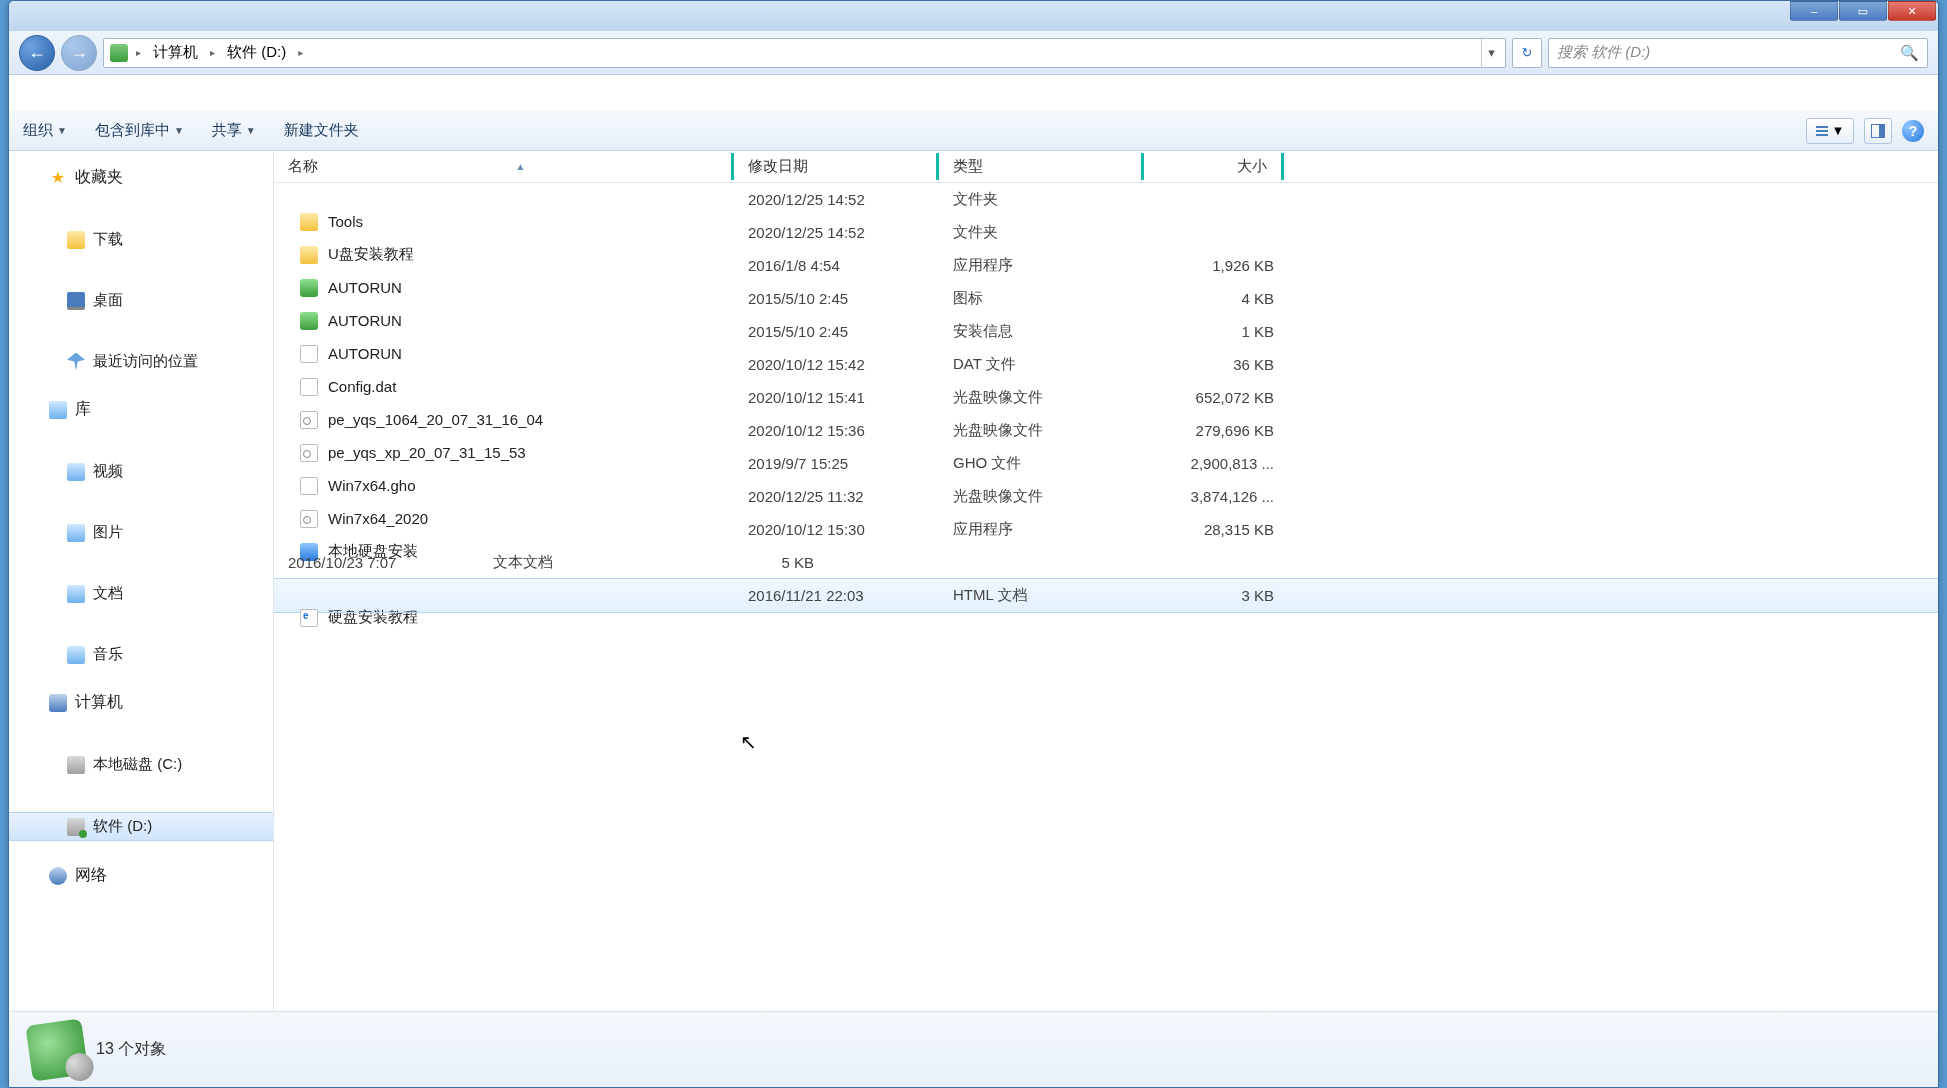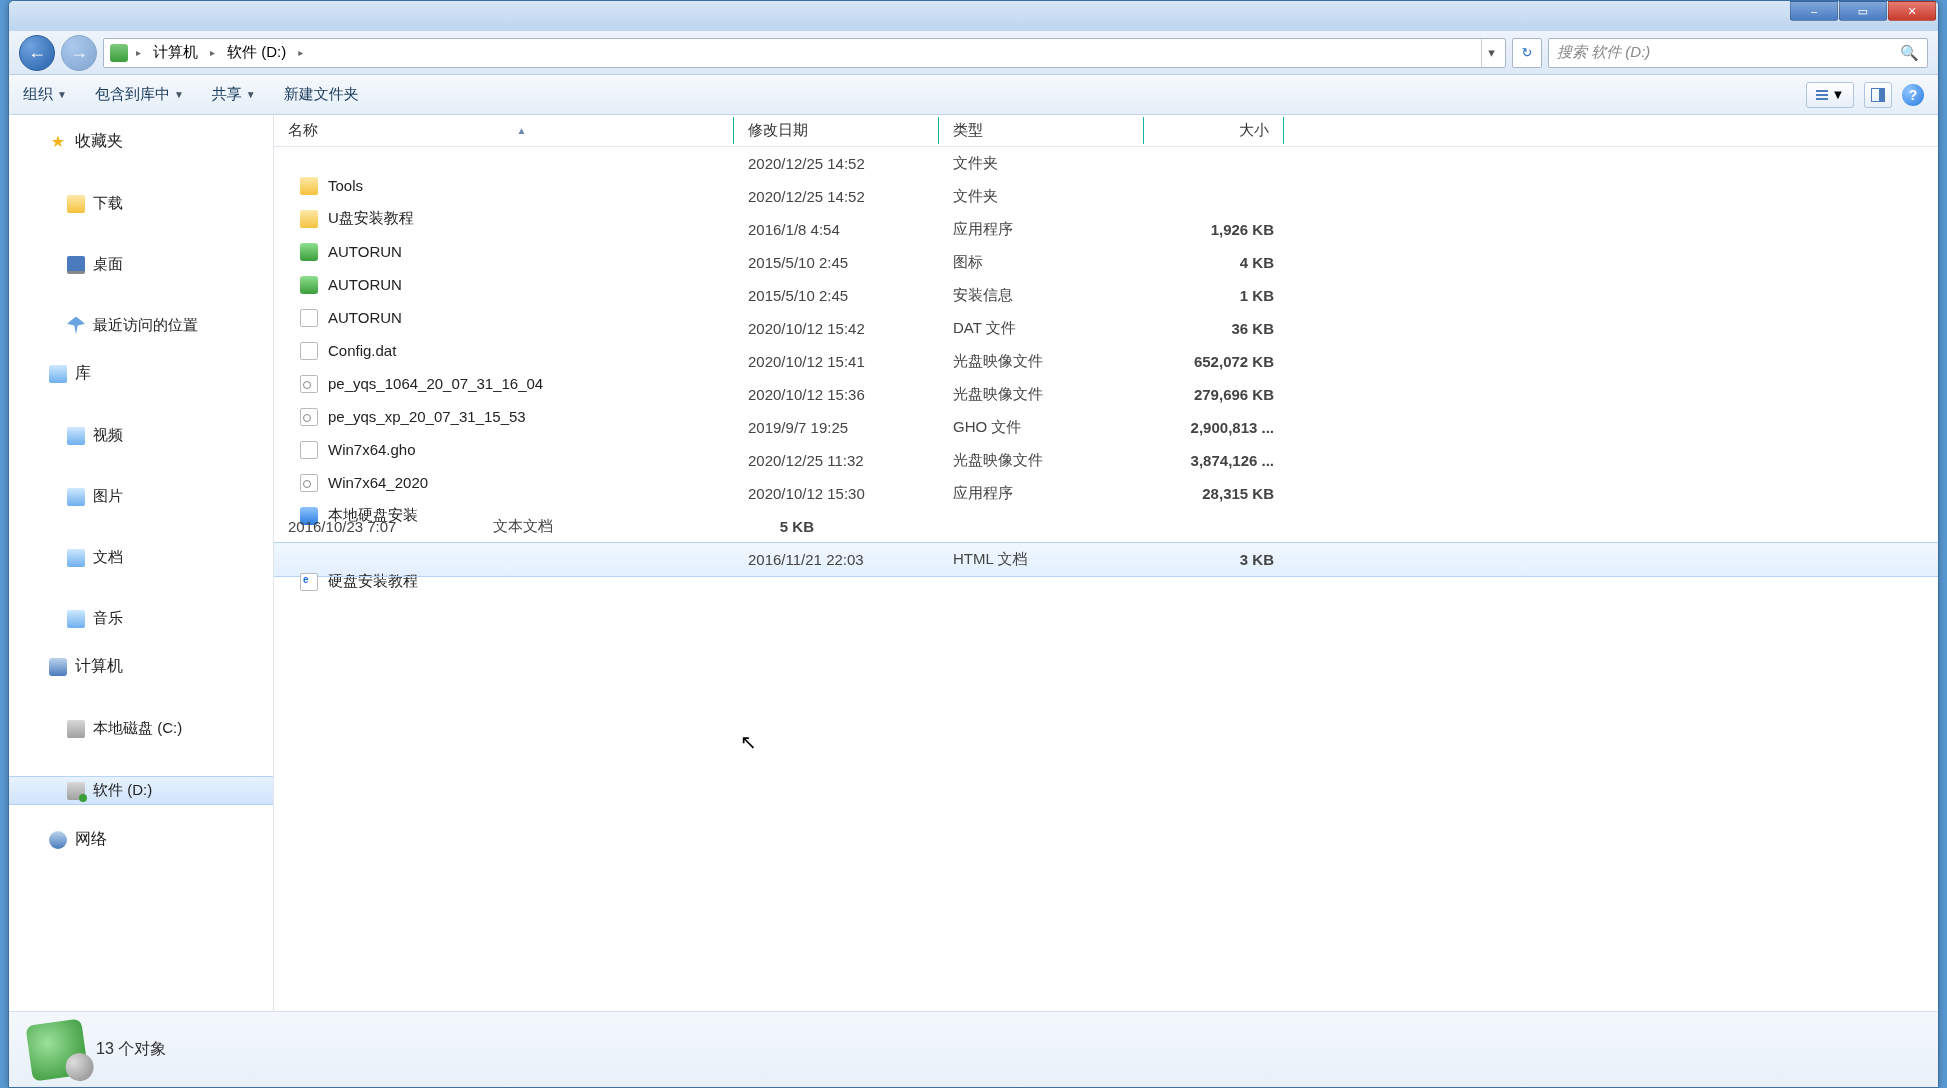--- a/index.html
+++ b/index.html
@@ -98,20 +98,21 @@
   color: #888; font-style: italic; font-size: 15px;
 }
 .search-box .mag { margin-left: auto; font-style: normal; color: #4a7bbd; }
 .toolbar {
   height: 40px;
   background: linear-gradient(to bottom, #f5f9fd, #e5eef8);
   border-bottom: 1px solid #c5d5e8;
   display:flex; align-items:center;
   padding: 0 14px;
   gap: 28px;
+  margin-top: 36px;
 }
 .tool-item { font-size: 15px; color: #1a3a5c; display:flex; align-items:center; gap:4px; }
 .tool-item .caret { font-size:10px; color:#456; }
 .toolbar-right { margin-left:auto; display:flex; gap:10px; align-items:center; }
 .view-btn {
   width: 48px; height: 26px;
   border: 1px solid #b0c4de; border-radius: 3px;
   background: linear-gradient(to bottom,#fff,#e8eff8);
   display:flex; align-items:center; justify-content:center;
   gap: 4px;
@@ -172,40 +173,40 @@
 .ico.file-iso::after { content:''; position:absolute; left:2px; top:5px; width:6px; height:6px; border:1px solid #888; border-radius:50%; }
 .ico.file-txt { background:#fff; border:1px solid #bbb; }
 .ico.file-html { background:#fff; border:1px solid #bbb; border-radius:2px; position:relative; }
 .ico.file-html::after { content:'e'; position:absolute; left:2px; top:0; font-size:10px; color:#1a6fd8; font-weight:bold; }
 .main-list { flex:1; display:flex; flex-direction:column; overflow:auto; }
 .col-head {
   display:flex; border-bottom:1px solid #e3e8ee;
   font-size:15px; color:#333;
   height: 32px; align-items:center;
 }
-.col-head > div { padding: 4px 14px; border-right:1px solid #14b8a6; }
+.col-head > div { padding: 4px 14px; border-right:3px solid #14b8a6; }
 .c-name { width: 460px; display:flex; align-items:center; gap:6px; }
 .c-date { width: 205px; }
 .c-type { width: 205px; }
 .c-size { width: 140px; text-align:right; }
 .sort-ind { margin:0 auto; font-size:10px; color:#6a8ab0; }
 .rows { }
 .row {
   display:flex; align-items:center;
   height: 33px; font-size: 15px; color:#222;
   padding: 0 0 0 14px;
 }
 .row.selected {
   background: linear-gradient(to bottom,#f0f7ff,#e3f0ff);
   outline: 1px solid #b5d3f5;
 }
 .row .c-name { display:flex; align-items:center; gap:10px; padding-left:12px;margin-top:44px; }
 .row .c-date { color:#444; }
 .row .c-type { color:#444; }
-.row .c-size { color:#444; padding-right: 24px; font-weight: bold; }
+.row .c-size { color:#444; padding-right: 24px; }
 .statusbar {
   height: 76px;
   border-top: 1px solid #d6e0ec;
   background: linear-gradient(to bottom,#f4f8fd,#e8f0f9);
   display:flex; align-items:center;
   padding: 0 20px; gap: 11px;
 }
 .status-ico {
   width: 56px; height:56px;
   background: radial-gradient(circle at 35% 35%, #9be09b, #2a8d2a);
@@ -444,21 +445,21 @@
             </div>
             <div class="c-date">2020/10/12 15:36</div>
             <div class="c-type">光盘映像文件</div>
             <div class="c-size">279,696 KB</div>
           </div>
           <div class="row">
             <div class="c-name">
               <span class="ico file-generic"></span>
               <span>Win7x64.gho</span>
             </div>
-            <div class="c-date">2019/9/7 19:25</div>
+            <div class="c-date">2019/9/7 15:25</div>
             <div class="c-type">GHO 文件</div>
             <div class="c-size">2,900,813 ...</div>
           </div>
           <div class="row">
             <div class="c-name">
               <span class="ico file-iso"></span>
               <span>Win7x64_2020</span>
             </div>
             <div class="c-date">2020/12/25 11:32</div>
             <div class="c-type">光盘映像文件</div>

